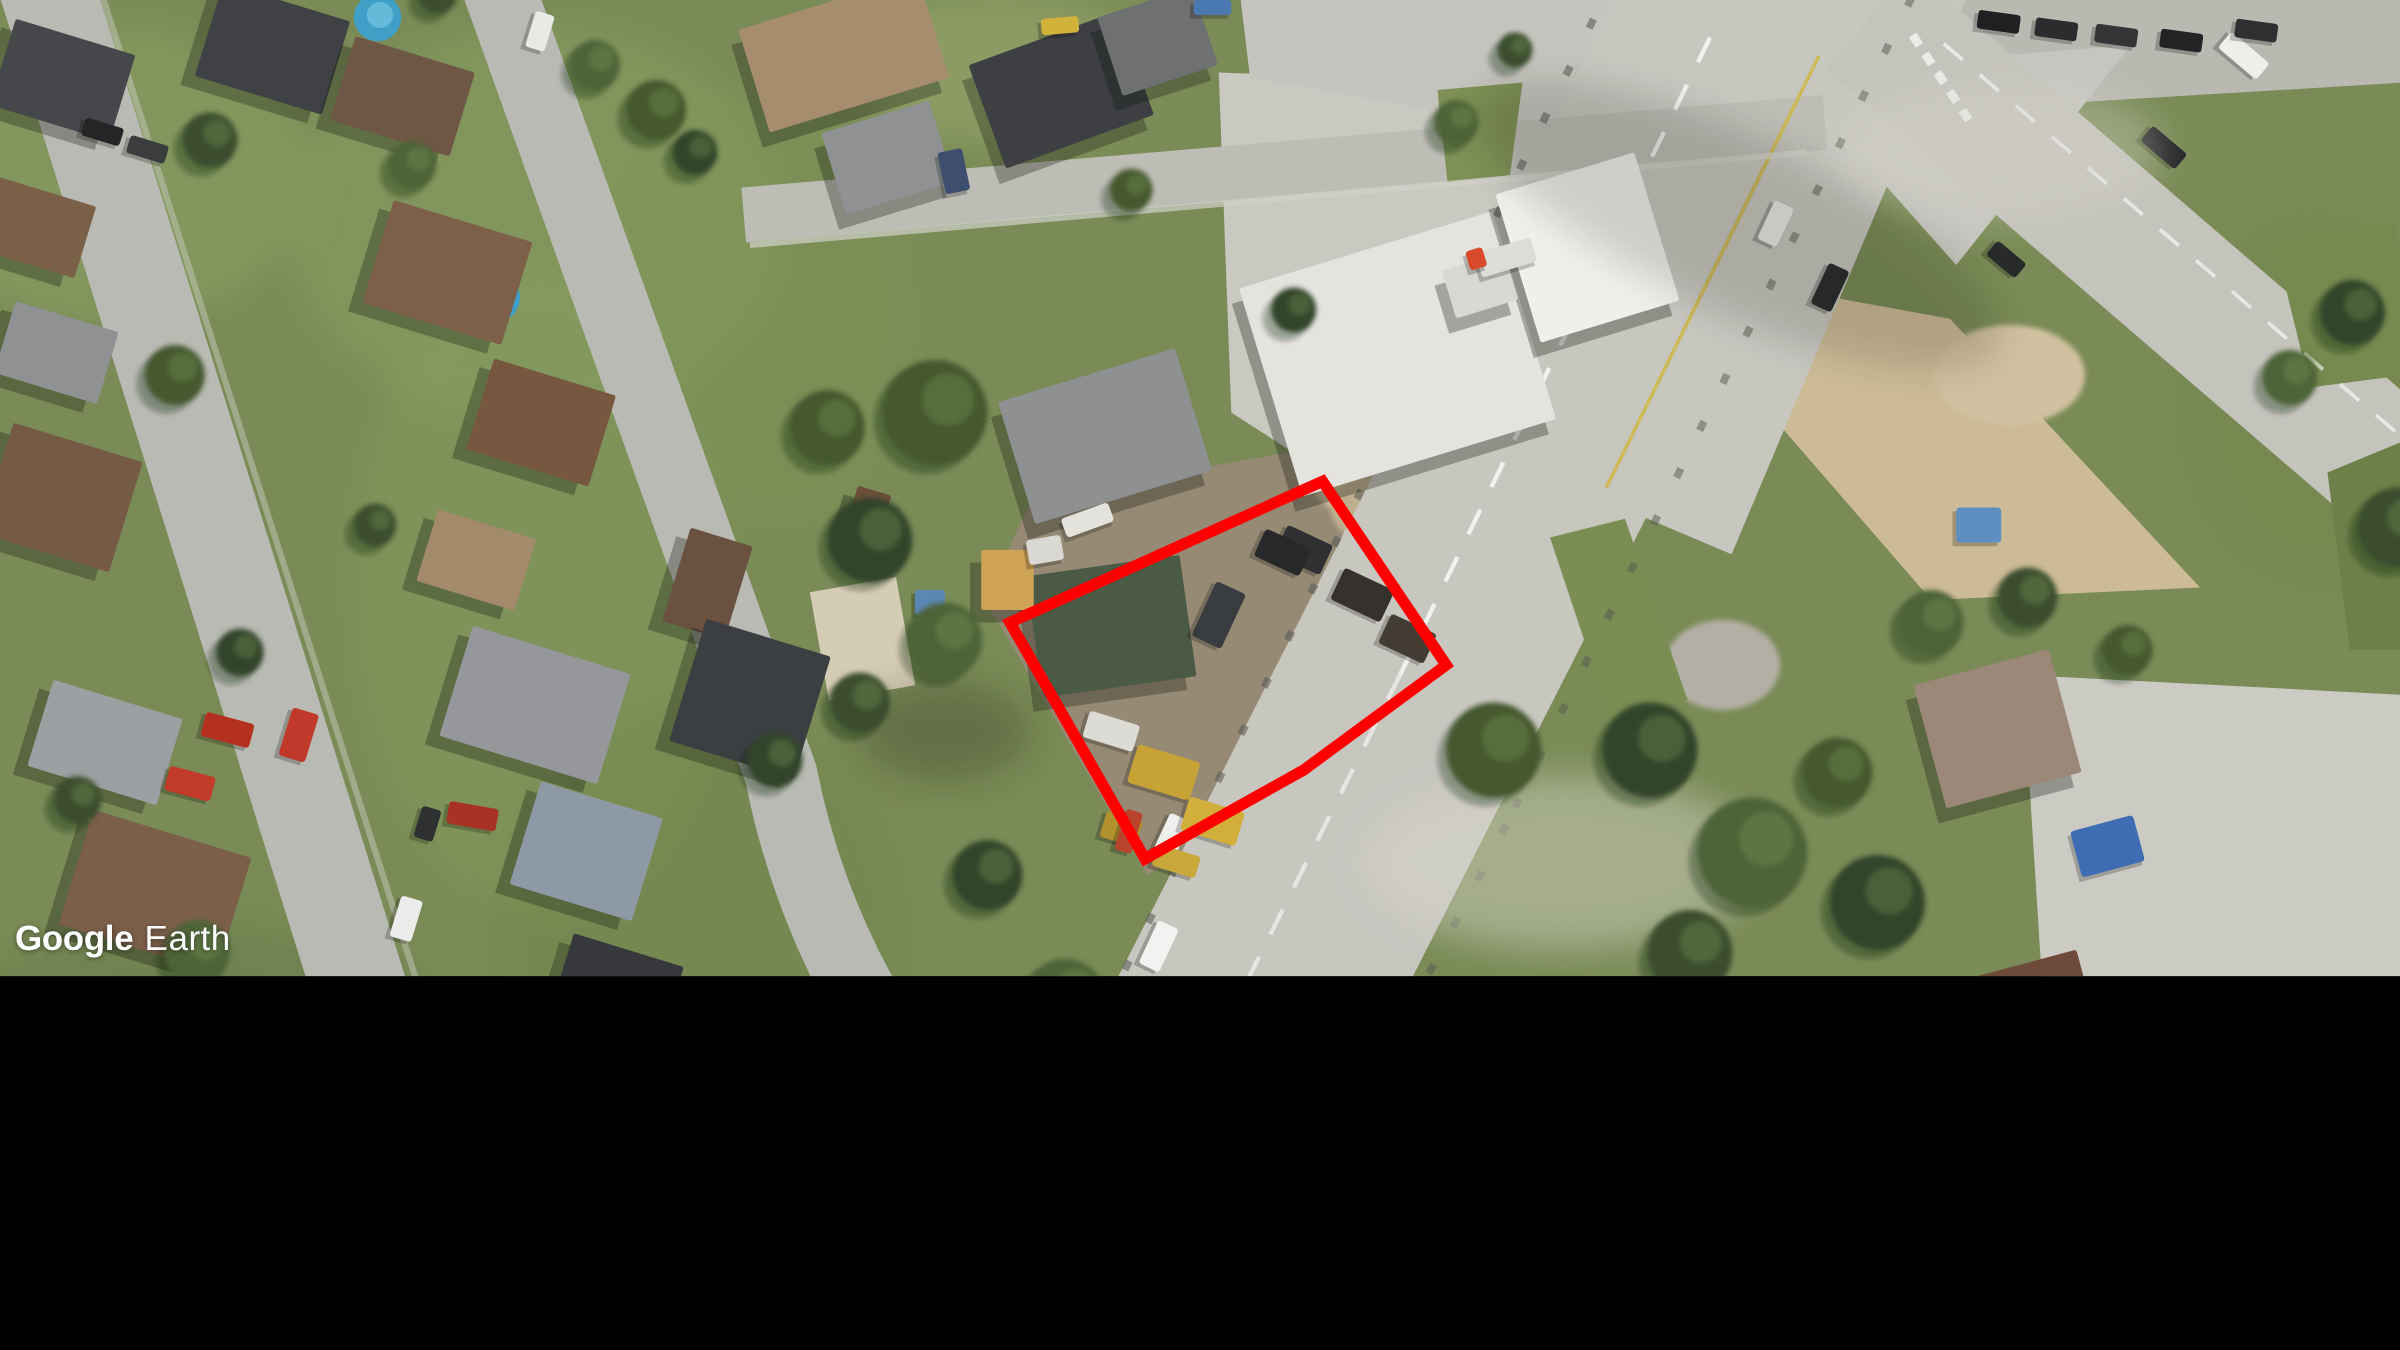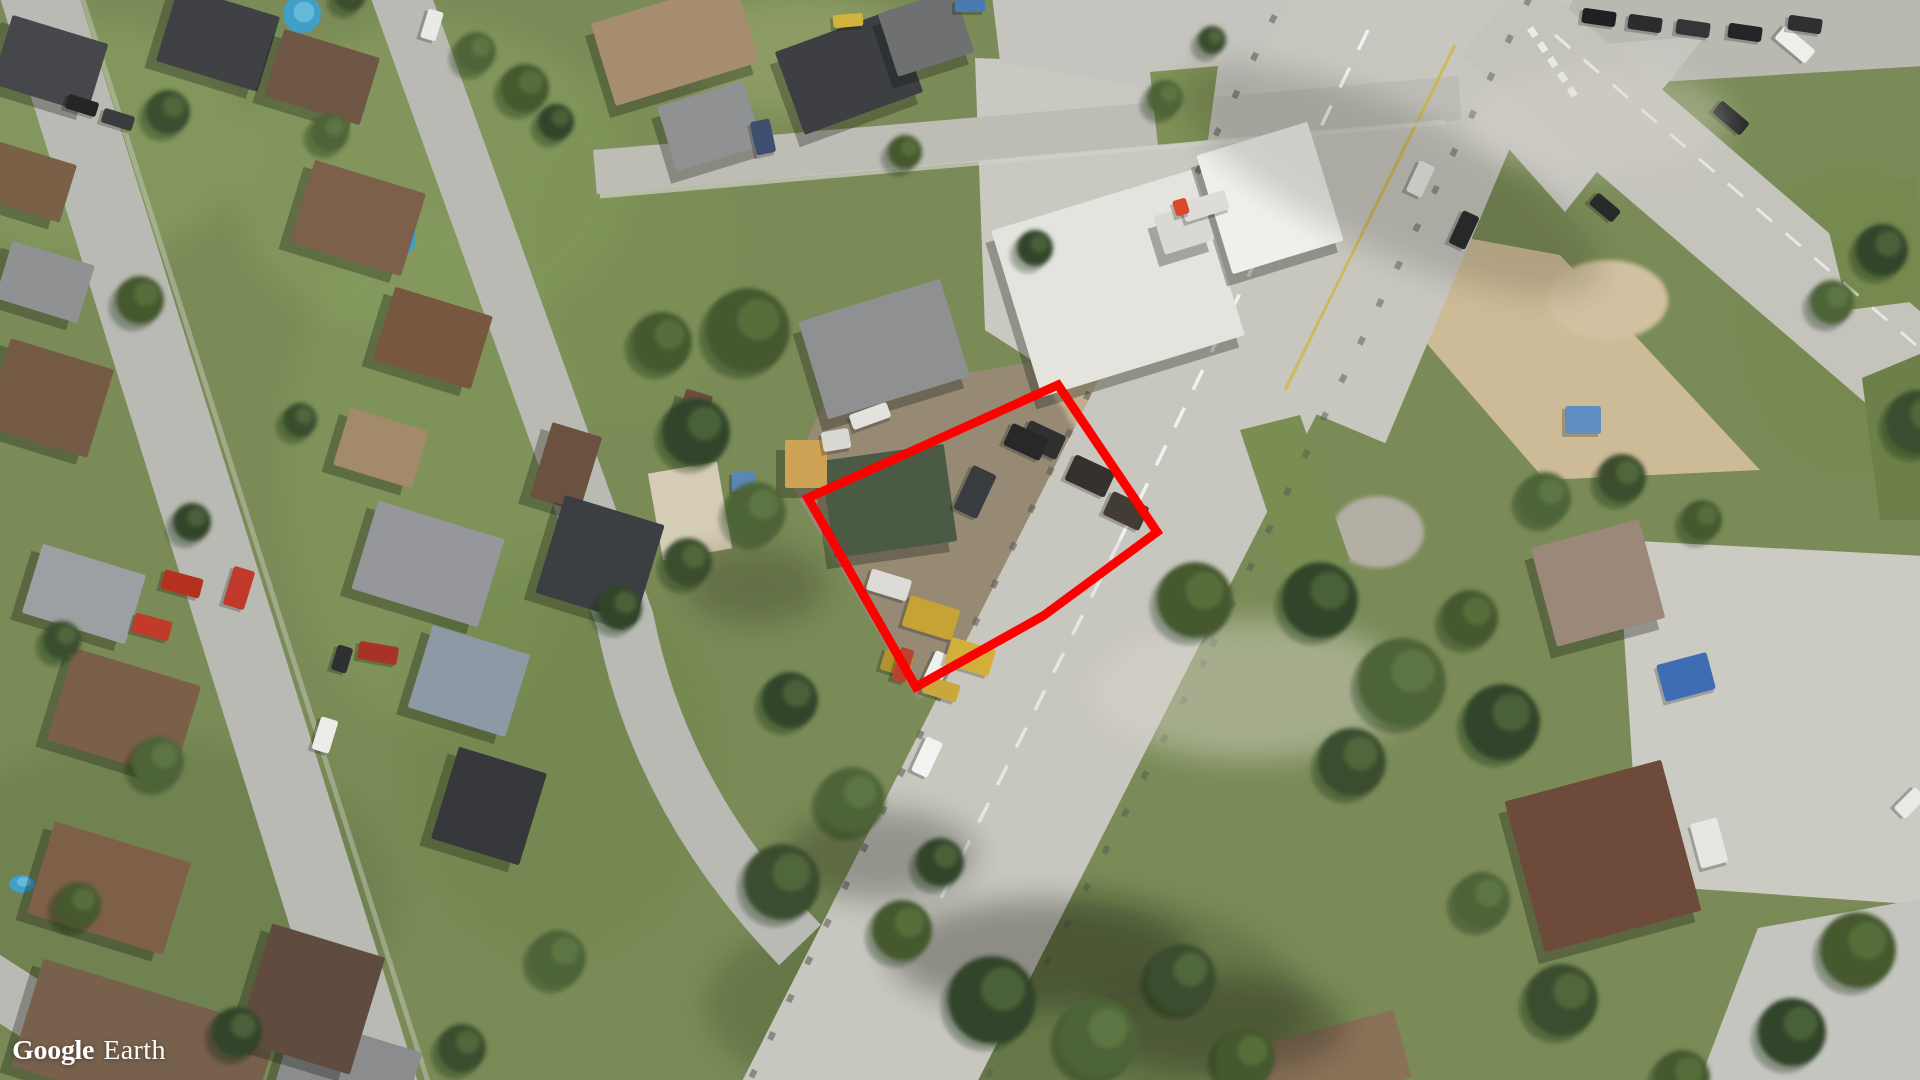--- a/index.html
+++ b/index.html
@@ -1,17 +1,17 @@
 <!DOCTYPE html>
 <html><head>
 <meta charset="utf-8">
 <style>
   html,body{margin:0;padding:0;background:#000;}
-  .stage{position:relative;width:1920px;height:1080px;overflow:hidden;background:#7a8b57;
-         font-family:Liberation Serif, serif;}
+  .stage{position:relative;width:1920px;height:781px;overflow:hidden;background:#7a8b57;
+         font-family:Liberation Sans, sans-serif;}
   svg{position:absolute;inset:0;display:block;}
   .watermark{position:absolute;left:12px;bottom:14px;color:#ffffff;font-size:28px;
              letter-spacing:.4px;text-shadow:0 1px 4px rgba(0,0,0,.45);user-select:none;}
   .watermark .brand{font-weight:600;letter-spacing:-.3px;}
   .watermark .product{font-weight:300;margin-left:9px;opacity:.97;}
 </style>
 </head>
 <body>
 
 <div class="stage">

